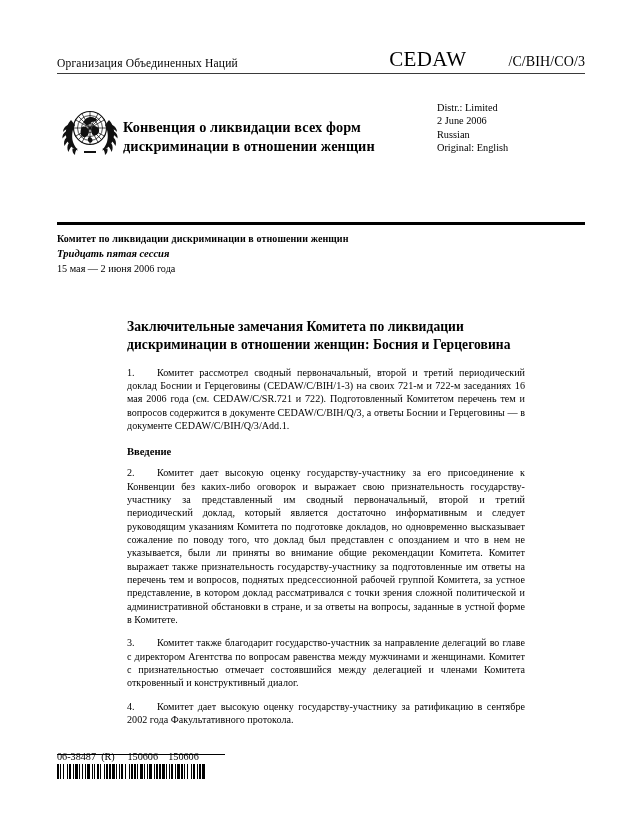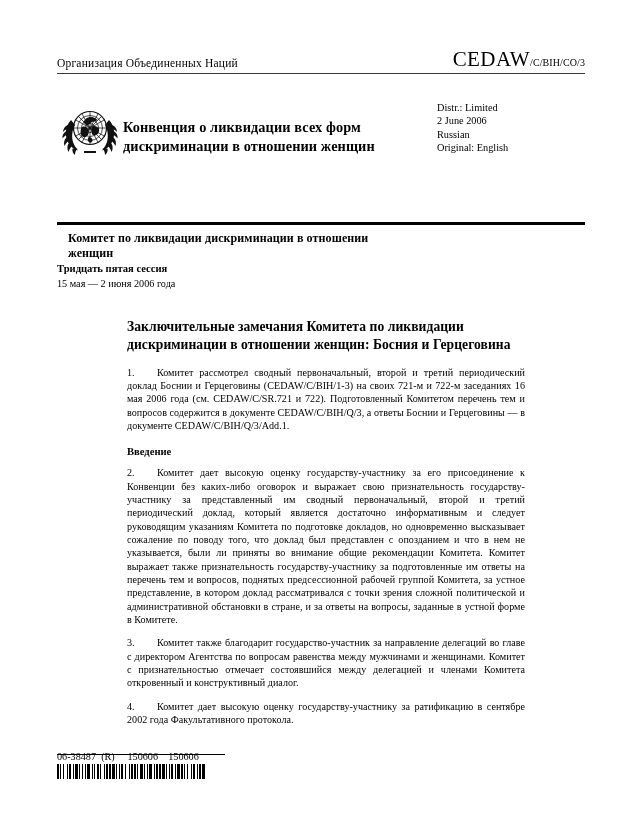--- a/index.html
+++ b/index.html
@@ -44,23 +44,24 @@
     align-items: baseline;
     white-space: nowrap;
     text-align: center;
   }
   .symbol-main {
     font-size: 21px;
     letter-spacing: 0.4px;
     line-height: 21px;
   }
   .symbol-suffix {
-    font-size: 10px;
+    font-size: 14px;
     letter-spacing: 0.1px;
     line-height: 12px;
+    margin-left: 42px;
   }
 
   .rule-thin {
     border: none;
     border-top: 1.1px solid #3a3a3a;
     margin: 3px 0 0 0;
     height: 0;
   }
 
   
@@ -113,30 +114,30 @@
 
   
   .committee {
     position: absolute;
     left: 57px;
     top: 231px;
     width: 340px;
   }
   .committee-name {
     font-weight: bold;
-    font-size: 12px;
+    font-size: 10px;
     line-height: 15px;
     letter-spacing: 0.1px;
-    margin-left: 11px;
   }
   .committee-session {
     font-weight: bold;
     font-size: 10.6px;
     line-height: 14px;
     margin-top: 1px;
+    font-style: italic;
   }
   .committee-dates {
     font-size: 10.2px;
     line-height: 13px;
     margin-top: 1px;
   }
 
   
   .content {
     position: absolute;

